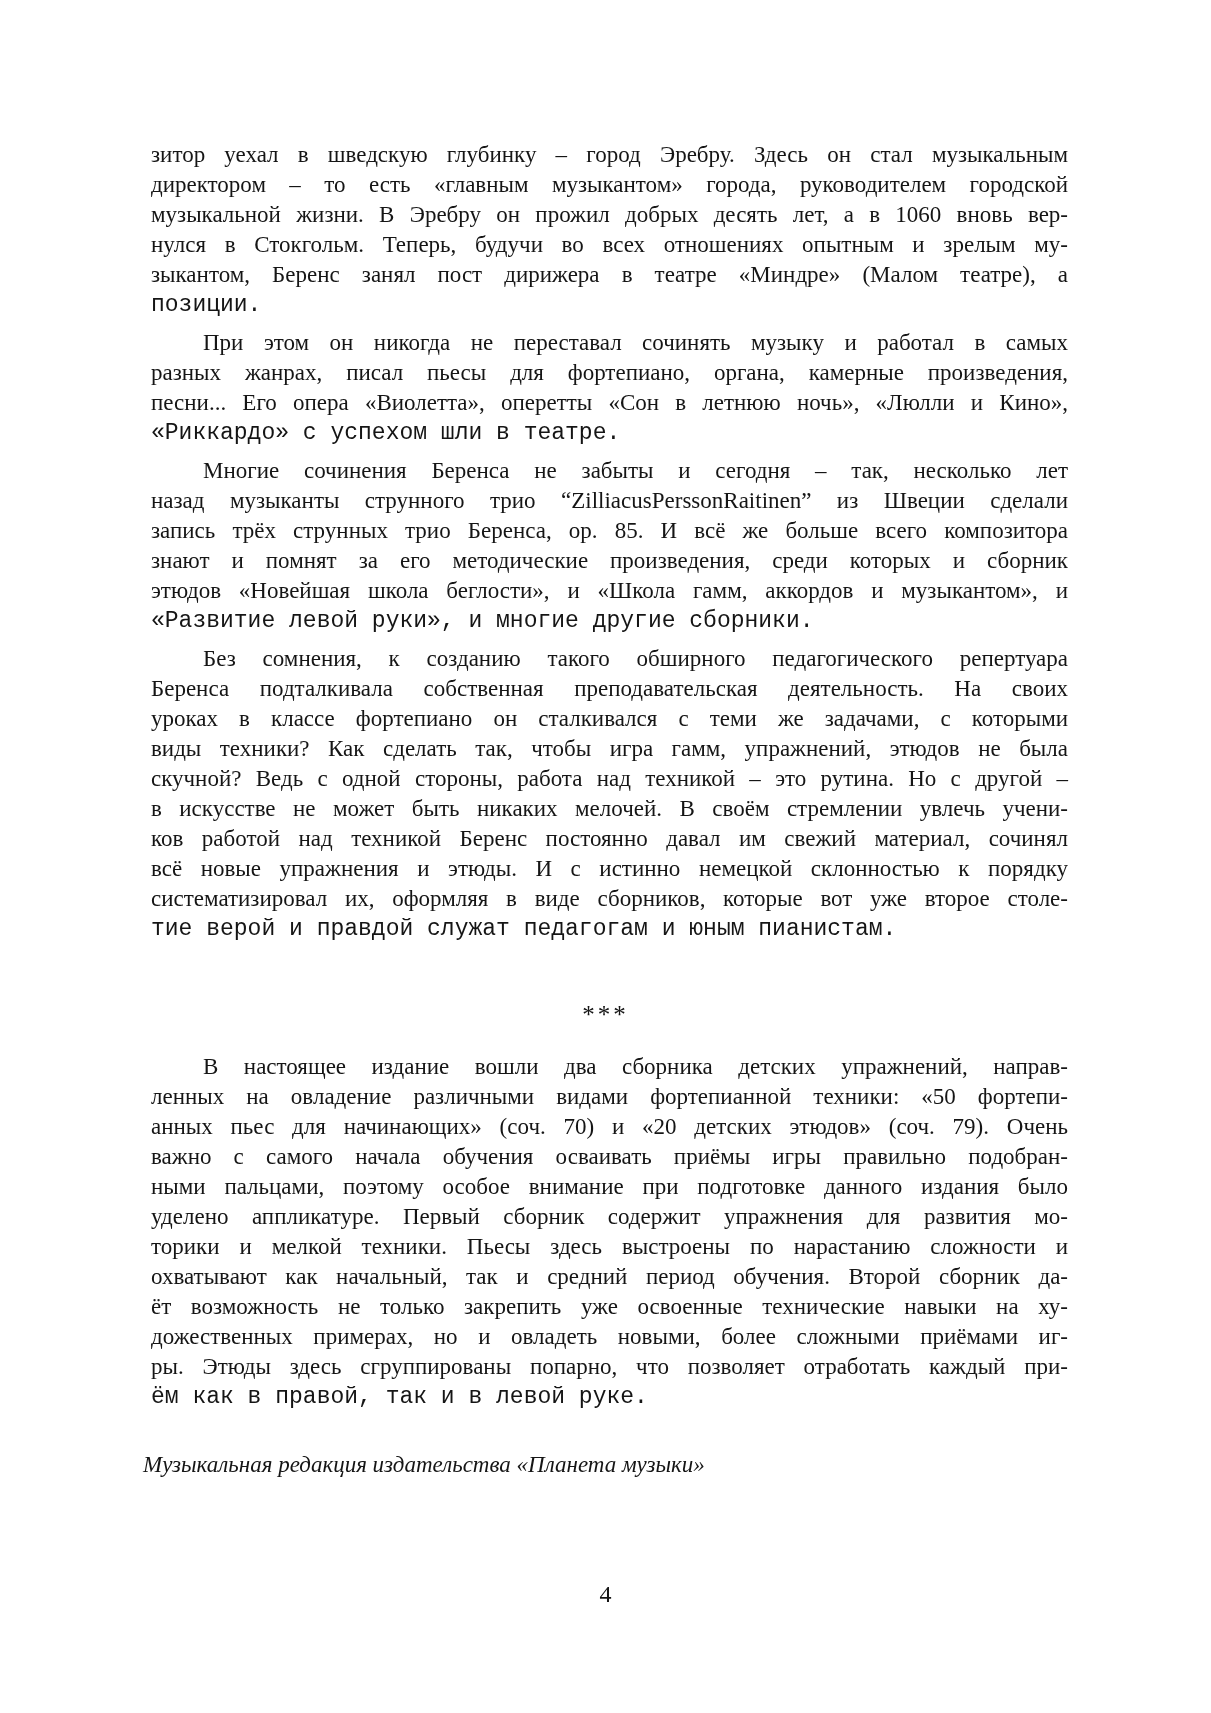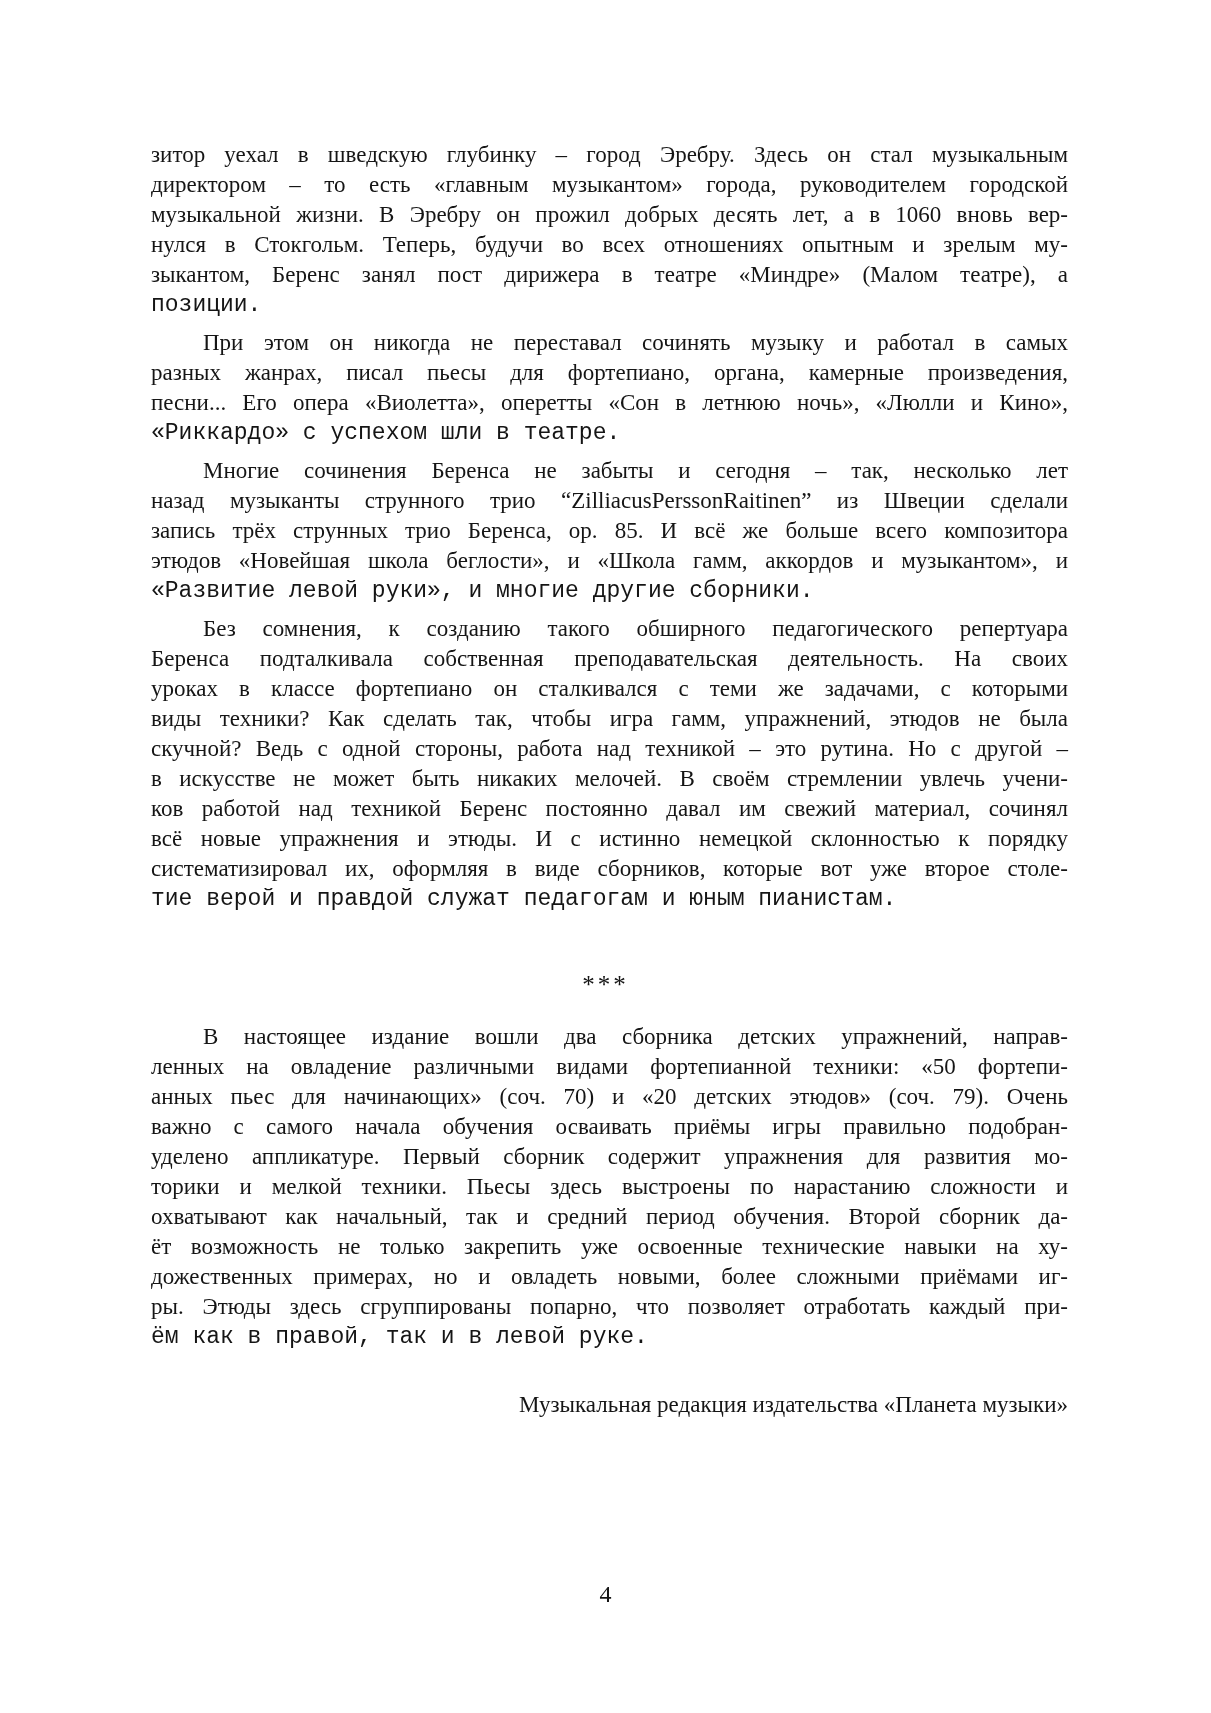--- a/index.html
+++ b/index.html
@@ -44,21 +44,22 @@
     height: 30px;
     line-height: 30px;
     text-align: center;
     font-size: 25px;
     letter-spacing: 3px;
   }
   .attribution {
     margin-top: 38px;
     height: 30px;
     line-height: 30px;
-    text-align: right;
+    text-align: left;
+    font-style: italic;
     font-size: 23px;
   }
   .pagenum {
     position: absolute;
     top: 1580px;
     left: 0;
     width: 1211px;
     text-align: center;
     font-size: 24px;
     line-height: 28px;
@@ -80,20 +81,21 @@
       <div class="paragraph">
         <div class="line indent">При этом он никогда не переставал сочинять музыку и работал в самых</div>
         <div class="line">разных жанрах, писал пьесы для фортепиано, органа, камерные произведения,</div>
         <div class="line">песни... Его опера «Виолетта», оперетты «Сон в летнюю ночь», «Люлли и Кино»,</div>
         <div class="line last">«Риккардо» с успехом шли в театре.</div>
       </div>
       <div class="paragraph">
         <div class="line indent">Многие сочинения Беренса не забыты и сегодня – так, несколько лет</div>
         <div class="line">назад музыканты струнного трио “ZilliacusPerssonRaitinen” из Швеции сделали</div>
         <div class="line">запись трёх струнных трио Беренса, ор. 85. И всё же больше всего композитора</div>
+        <div class="line">знают и помнят за его методические произведения, среди которых и сборник</div>
         <div class="line">этюдов «Новейшая школа беглости», и «Школа гамм, аккордов и музыкантом», и</div>
         <div class="line last">«Развитие левой руки», и многие другие сборники.</div>
       </div>
       <div class="paragraph">
         <div class="line indent">Без сомнения, к созданию такого обширного педагогического репертуара</div>
         <div class="line">Беренса подталкивала собственная преподавательская деятельность. На своих</div>
         <div class="line">уроках в классе фортепиано он сталкивался с теми же задачами, с которыми</div>
         <div class="line">виды техники? Как сделать так, чтобы игра гамм, упражнений, этюдов не была</div>
         <div class="line">скучной? Ведь с одной стороны, работа над техникой – это рутина. Но с другой –</div>
         <div class="line">в искусстве не может быть никаких мелочей. В своём стремлении увлечь учени-</div>
@@ -103,20 +105,21 @@
         <div class="line last">тие верой и правдой служат педагогам и юным пианистам.</div>
       </div>
     </div>
   <div class="separator">***</div>
   <div id="group-after">
       <div class="paragraph">
         <div class="line indent">В настоящее издание вошли два сборника детских упражнений, направ-</div>
         <div class="line">ленных на овладение различными видами фортепианной техники: «50 фортепи-</div>
         <div class="line">анных пьес для начинающих» (соч. 70) и «20 детских этюдов» (соч. 79). Очень</div>
         <div class="line">важно с самого начала обучения осваивать приёмы игры правильно подобран-</div>
+        <div class="line">ными пальцами, поэтому особое внимание при подготовке данного издания было</div>
         <div class="line">уделено аппликатуре. Первый сборник содержит упражнения для развития мо-</div>
         <div class="line">торики и мелкой техники. Пьесы здесь выстроены по нарастанию сложности и</div>
         <div class="line">охватывают как начальный, так и средний период обучения. Второй сборник да-</div>
         <div class="line">ёт возможность не только закрепить уже освоенные технические навыки на ху-</div>
         <div class="line">дожественных примерах, но и овладеть новыми, более сложными приёмами иг-</div>
         <div class="line">ры. Этюды здесь сгруппированы попарно, что позволяет отработать каждый при-</div>
         <div class="line last">ём как в правой, так и в левой руке.</div>
       </div>
     </div>
   <div class="attribution">Музыкальная редакция издательства «Планета музыки»</div>

